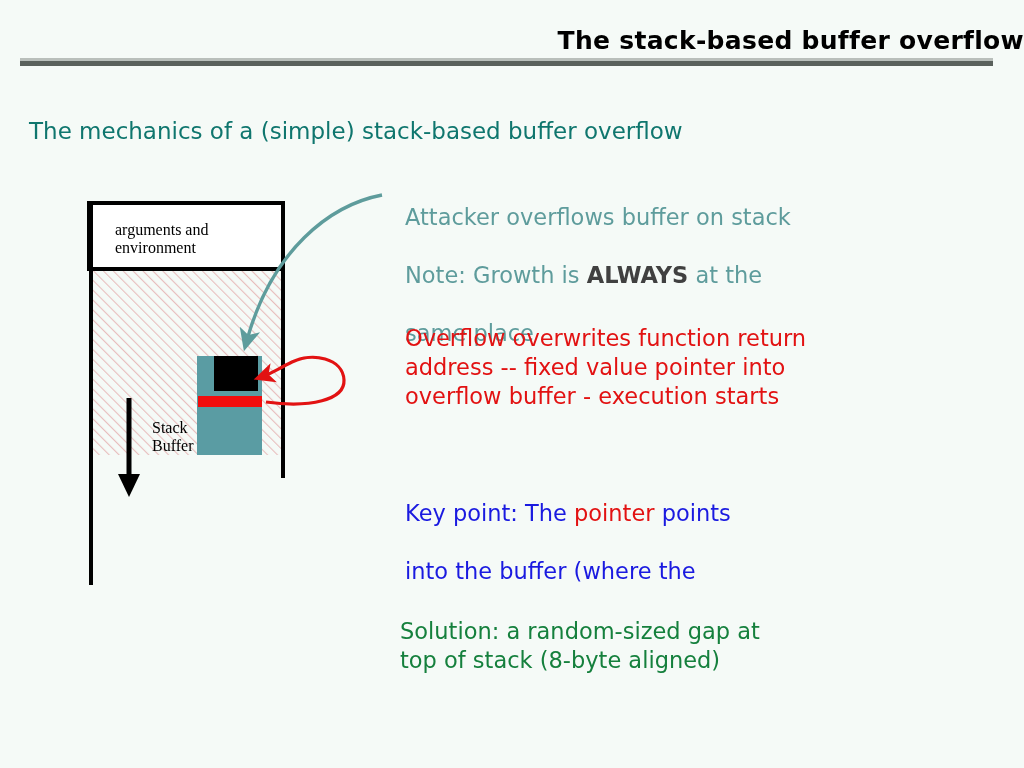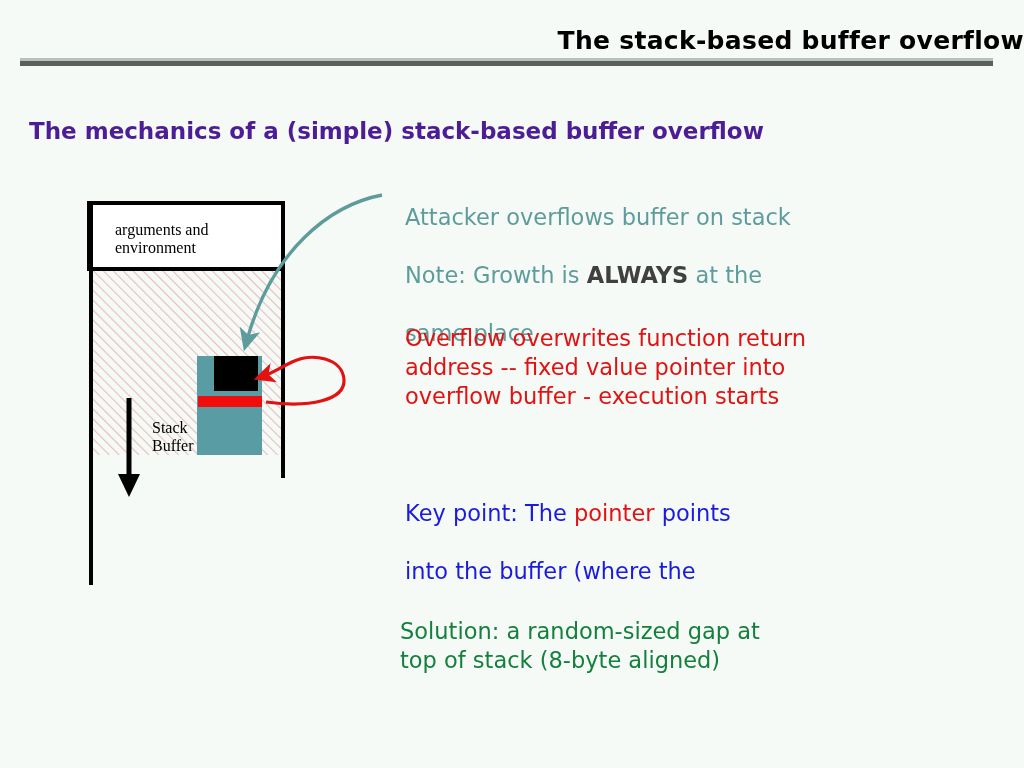--- a/index.html
+++ b/index.html
@@ -57,22 +57,22 @@
     background: #5a615c;
   }
 
   
   .subtitle {
     position: absolute;
     left: 29px;
     top: 118px;
     font-family: "DejaVu Sans", sans-serif;
     font-size: 23px;
-    font-weight: bold;
-    color: #4c1d95;
+    font-weight: normal;
+    color: #0f766e;
     white-space: nowrap;
   }
 
   
   .diagram {
     position: absolute;
     left: 0;
     top: 0;
     width: 430px;
     height: 640px;

